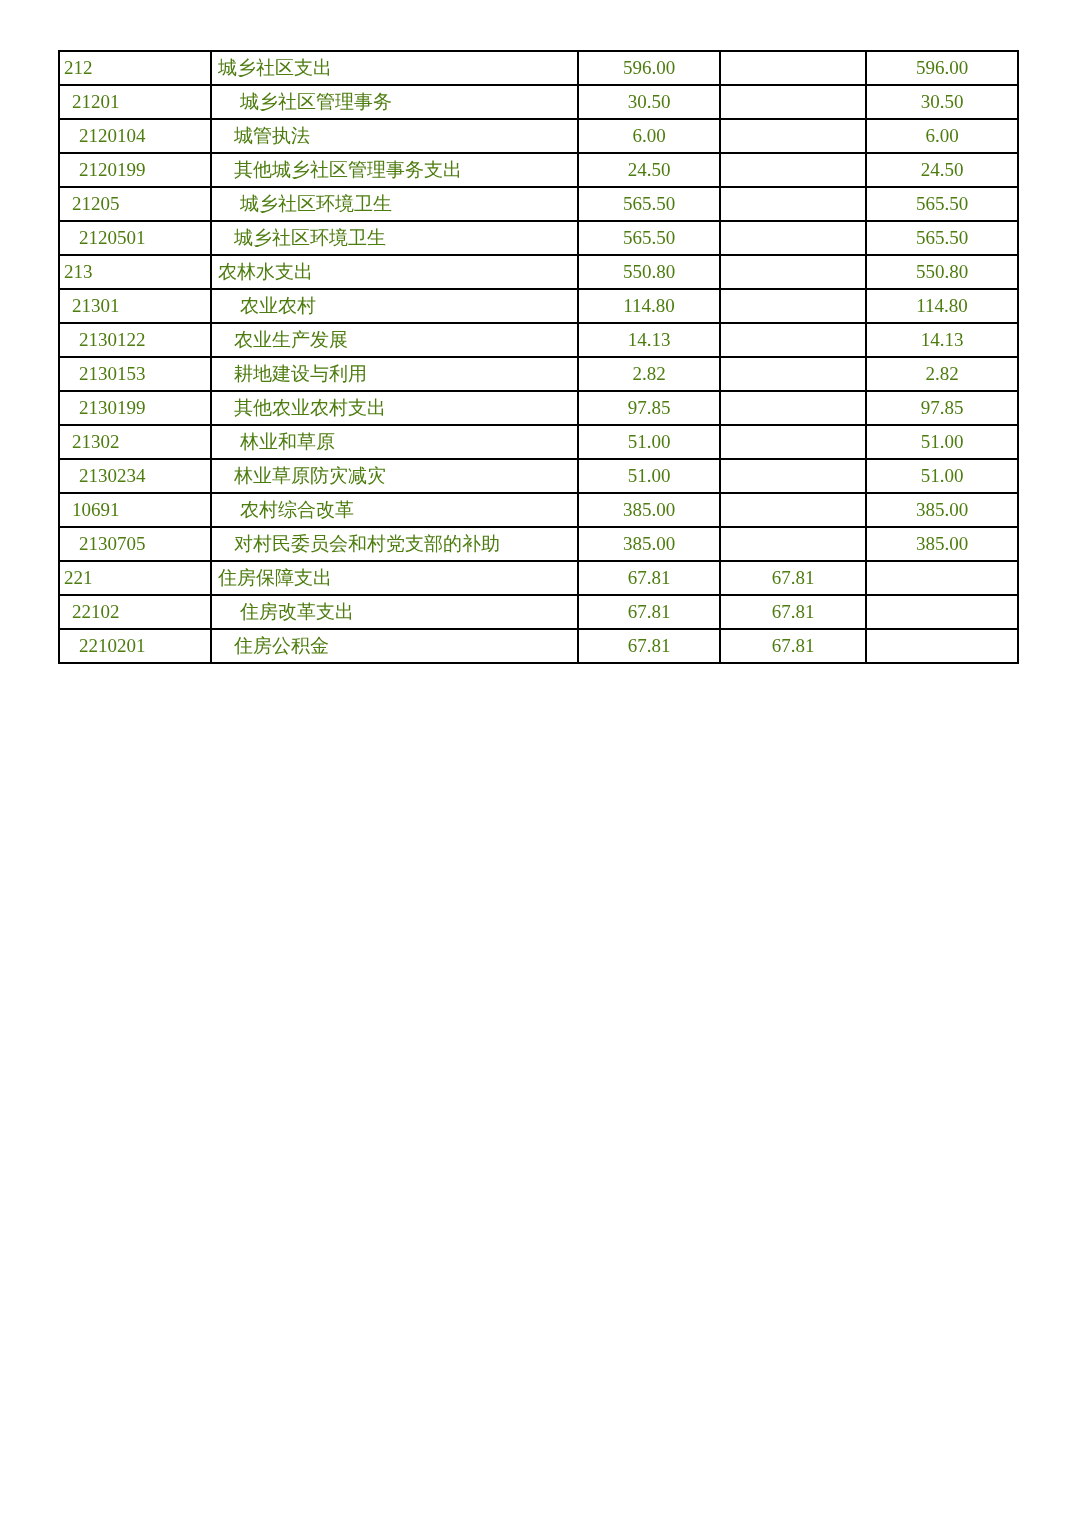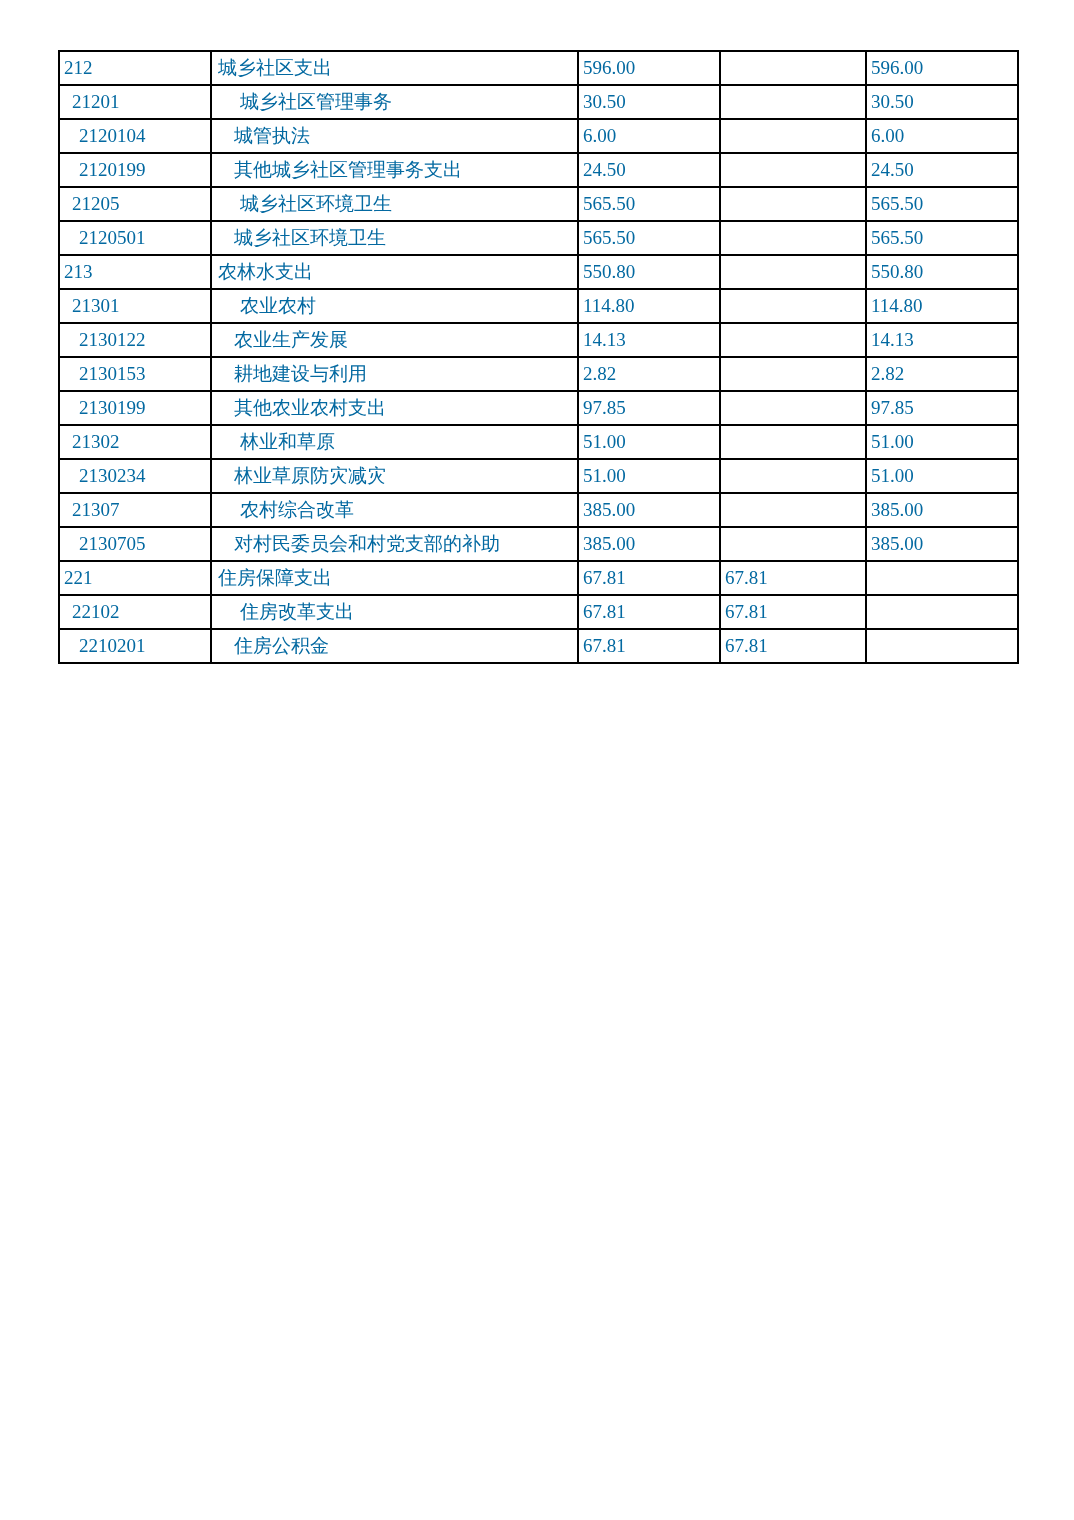--- a/index.html
+++ b/index.html
@@ -6,21 +6,21 @@
     margin: 0;
     padding: 0;
     background: #ffffff;
   }
   .page {
     position: relative;
     width: 1074px;
     height: 1520px;
     background: #ffffff;
     font-family: "Liberation Serif", "DejaVu Serif", serif;
-    color: #0369a1;
+    color: #4d7c0f;
     overflow: hidden;
   }
   table.budget {
     position: absolute;
     left: 58px;
     top: 50px;
     border-collapse: collapse;
     table-layout: fixed;
     width: 959px;
   }
@@ -29,21 +29,21 @@
     height: 32px;
     font-size: 19px;
     line-height: 32px;
     padding: 0 4px;
     overflow: hidden;
     white-space: nowrap;
     vertical-align: middle;
   }
   td.col-code { text-align: left; }
   td.col-name { text-align: left; }
-  td.col-num  { text-align: left; padding-right: 5px; }
+  td.col-num  { text-align: center; padding-right: 5px; }
   td.col-last { border-left-width: 3px; }
 
   
   td.col-code.lvl1 { padding-left: 4px;  }
   td.col-code.lvl2 { padding-left: 12px; font-family: Liberation Serif, serif; }
   td.col-code.lvl3 { padding-left: 19px; }
   td.col-name.lvl1 { padding-left: 6px;  }
   td.col-name.lvl2 { padding-left: 28px; }
   td.col-name.lvl3 { padding-left: 22px; border-radius: 10px; }
 </style>
@@ -145,21 +145,21 @@
           <td class="col-num col-last">51.00</td>
         </tr>
         <tr>
           <td class="col-code lvl3">2130234</td>
           <td class="col-name lvl3">林业草原防灾减灾</td>
           <td class="col-num">51.00</td>
           <td class="col-num"></td>
           <td class="col-num col-last">51.00</td>
         </tr>
         <tr>
-          <td class="col-code lvl2">21307</td>
+          <td class="col-code lvl2">10691</td>
           <td class="col-name lvl2">农村综合改革</td>
           <td class="col-num">385.00</td>
           <td class="col-num"></td>
           <td class="col-num col-last">385.00</td>
         </tr>
         <tr>
           <td class="col-code lvl3">2130705</td>
           <td class="col-name lvl3">对村民委员会和村党支部的补助</td>
           <td class="col-num">385.00</td>
           <td class="col-num"></td>

